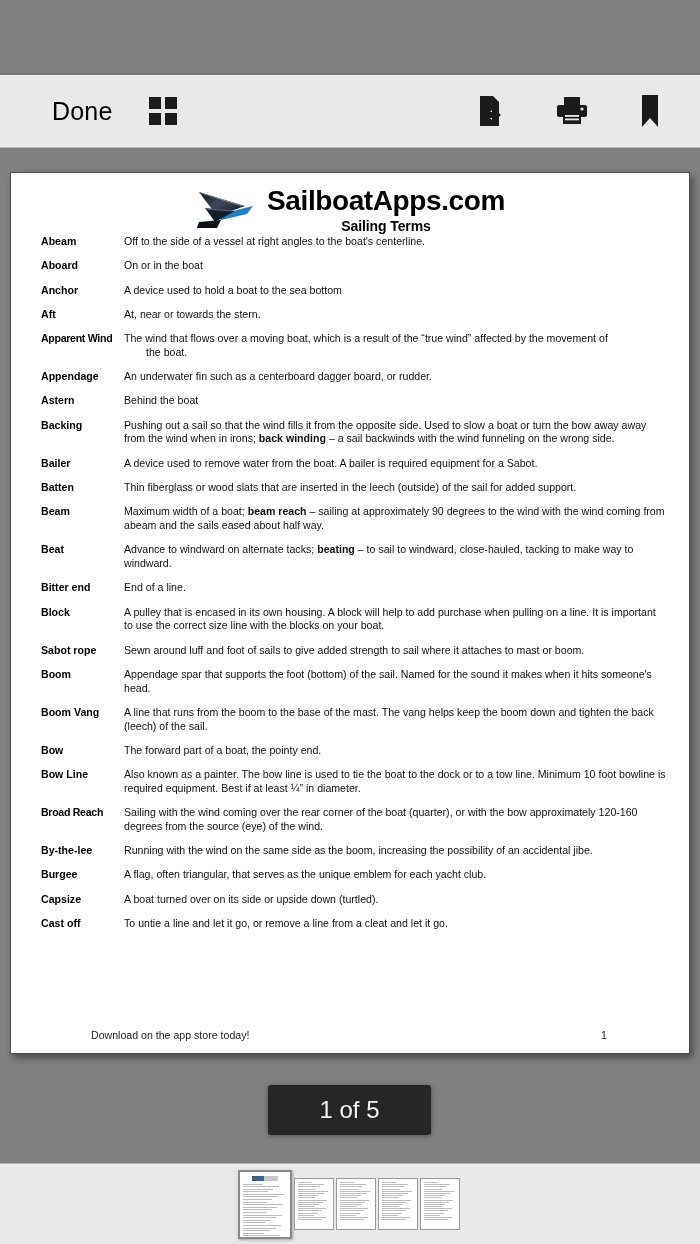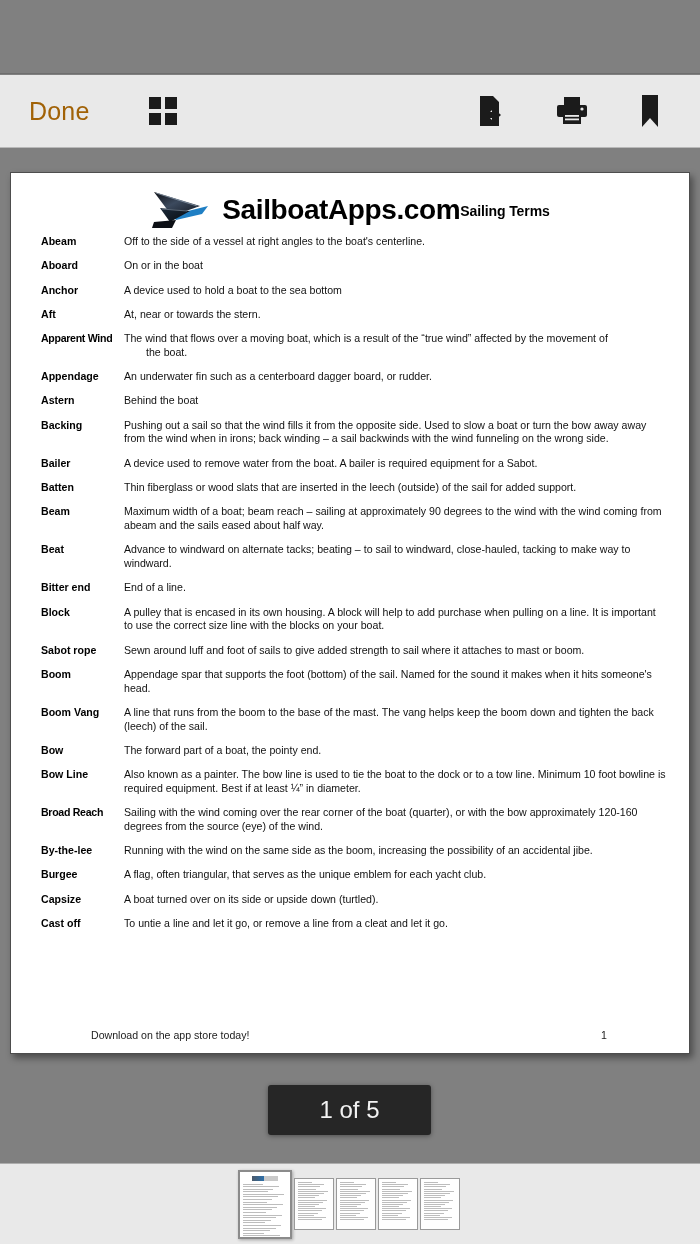--- a/index.html
+++ b/index.html
@@ -18,22 +18,22 @@
     border-bottom: 1px solid #6e6e6e;
   }
 
   
   .toolbar {
     position: absolute; left: 0; top: 75px; width: 700px; height: 73px;
     background: #e9e9e9;
     border-bottom: 1px solid #b9b9b9;
   }
   .done-btn {
-    position: absolute; left: 29px; top: 50%; transform: translateY(-50%);
-    font-size: 25px; color: #a16207; letter-spacing: 0.2px;
+    position: absolute; left: 52px; top: 50%; transform: translateY(-50%);
+    font-size: 25px; color: #000000; letter-spacing: 0.2px;
     cursor: pointer; background: none; border: none;
     font-family: "Liberation Sans", sans-serif;
     text-align: center;
   }
   .tb-icon {
     position: absolute; top: 50%; transform: translateY(-50%);
     cursor: pointer; line-height: 0;
   }
   .ic-grid { left: 148px; }
   .ic-export { left: 478px; }
@@ -50,21 +50,21 @@
     overflow: hidden;
   }
   .doc-inner { padding: 0 22px; height: 100%; position: relative; }
 
   
   .logo-row {
     display: flex; align-items: center; justify-content: center;
     gap: 10px; padding-top: 13px;
   }
   .logo-mark { width: 62px; height: 48px; flex: 0 0 auto; }
-  .brand-wrap { display: flex; flex-direction: row; align-items: center; }
+  .brand-wrap { display: flex; flex-direction: column; align-items: center; }
   .brand-name {
     font-size: 28px; font-weight: bold; color: #000;
     letter-spacing: -0.4px; line-height: 1.05;
   }
   .brand-sub {
     font-size: 14px; font-weight: bold; color: #000;
     margin-top: 2px; letter-spacing: -0.1px;
   }
 
   
@@ -75,21 +75,21 @@
     font-size: 10.6px; font-weight: bold; color: #000;
     line-height: 1.28; padding-left: 8px;
     white-space: nowrap;
   }
   .g-term.wide { flex-basis: 84px; padding-left: 8px; letter-spacing: -0.3px; }
   .g-def {
     flex: 1 1 auto;
     font-size: 10.6px; color: #111; line-height: 1.30;
     padding-left: 7px;
   }
-  .g-def b { font-weight: normal; }
+  .g-def b { font-weight: bold; }
   .g-def .ind { display: block; padding-left: 22px; }
 
   .doc-footer {
     position: absolute; left: 22px; right: 22px; bottom: 12px;
     display: flex; justify-content: space-between; align-items: flex-end;
     font-size: 10.6px; color: #222;
   }
   .doc-footer .fl { padding-left: 58px; }
   .doc-footer .fr { padding-right: 60px; }
 

